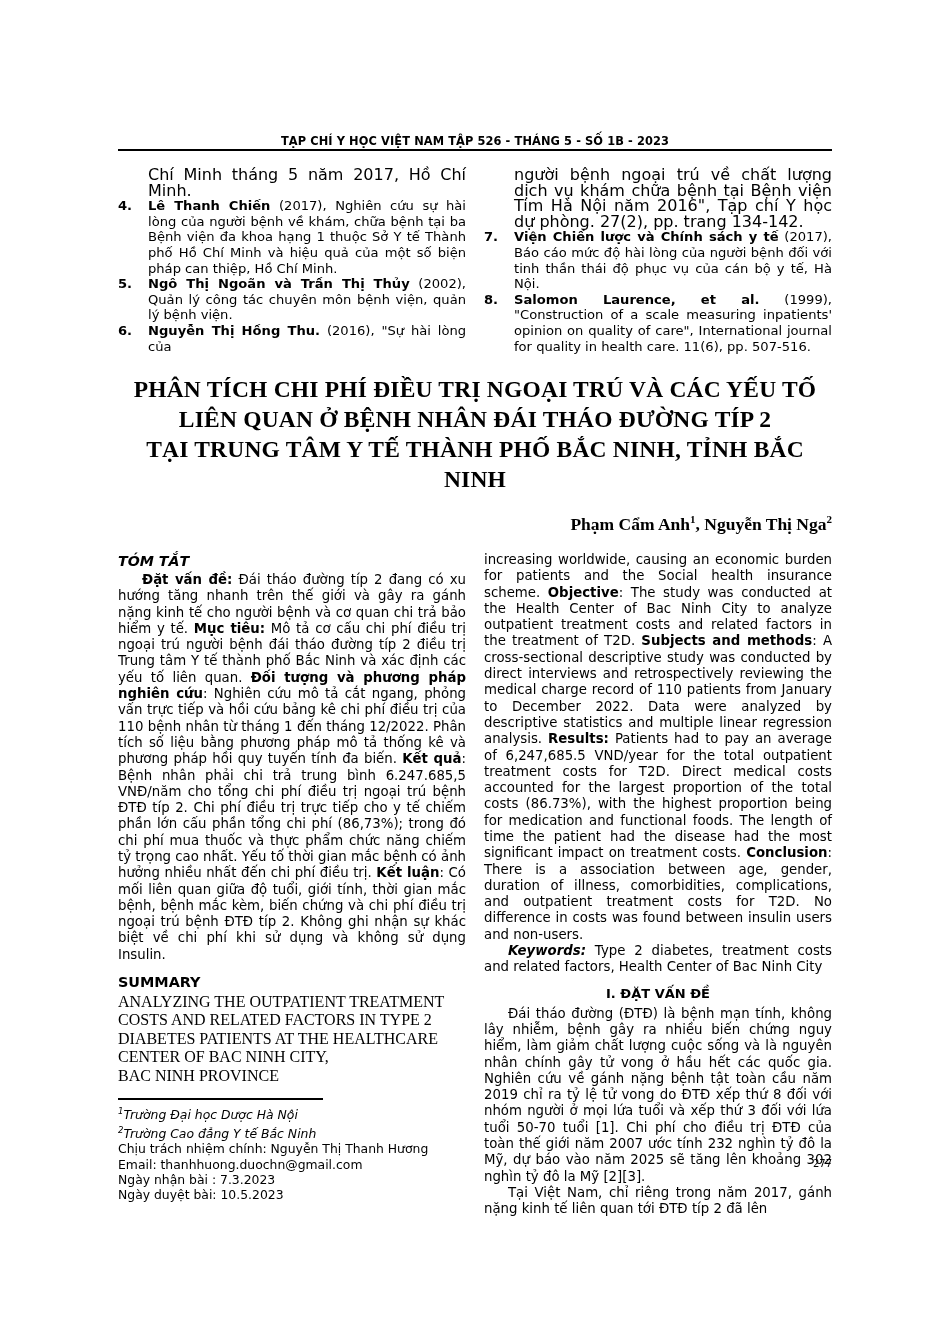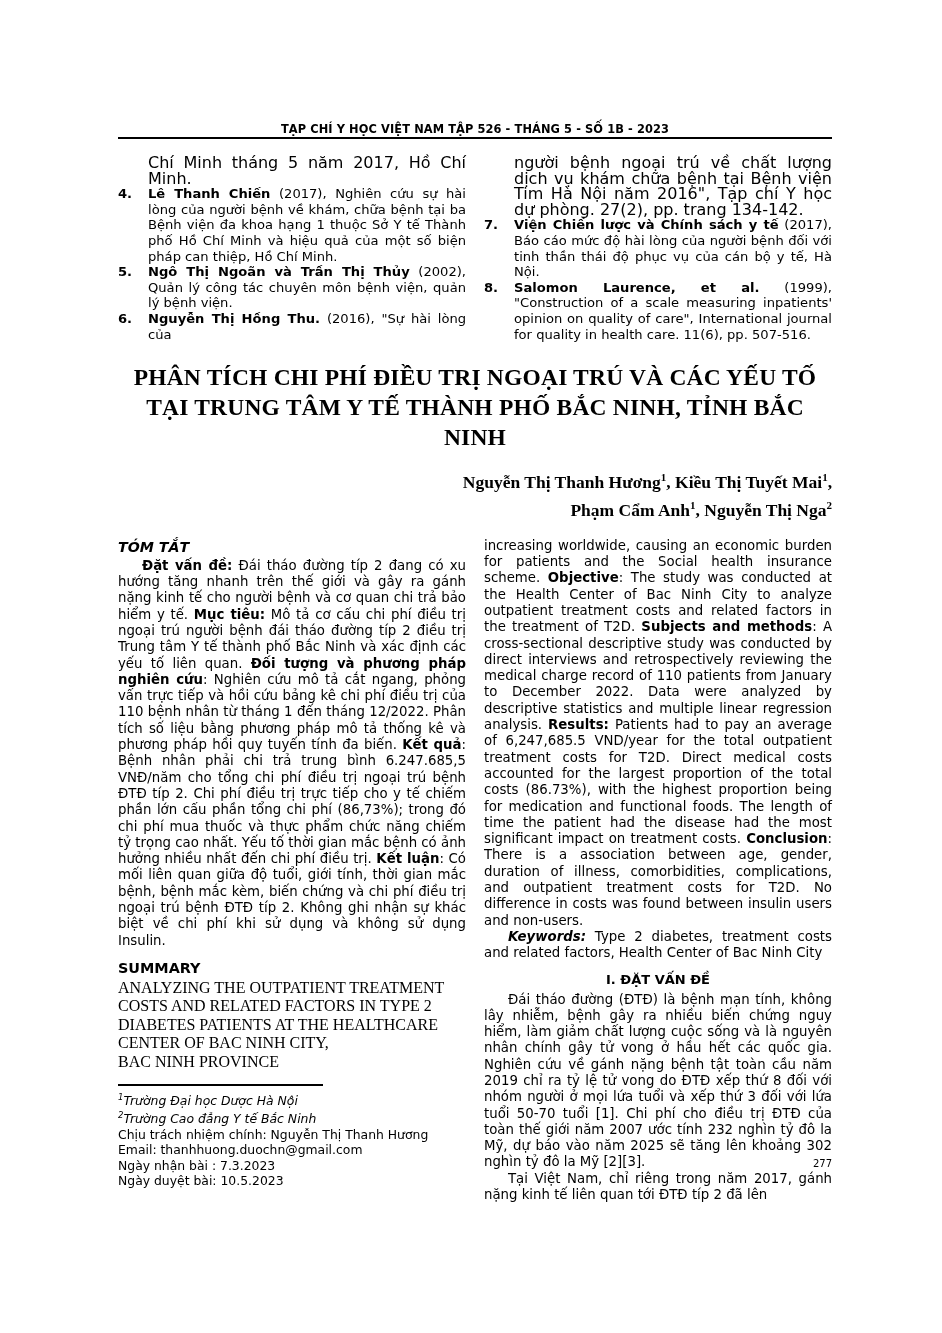--- a/index.html
+++ b/index.html
@@ -26,21 +26,21 @@
     width: 714px;
   }
   
   .runhead {
     text-align: center;
     font-family: "DejaVu Sans", sans-serif;
     font-weight: bold;
     font-size: 11.4px;
     letter-spacing: 0.1px;
     line-height: 14px;
-    margin: 4px 0 1px 0;
+    margin: 16px 0 1px 0;
   }
   .head-rule {
     border: 0;
     border-top: 2.3px solid #000;
     margin: 0 0 16px 0;
     width: 100%;
   }
   
   .cols {
     display: flex;
@@ -200,25 +200,25 @@
 
         <div class="ref-item">
           <span class="ref-num">8.</span><b>Salomon Laurence, et al.</b><span> (1999), "Construction of a scale measuring inpatients' opinion on quality of care", International journal for quality in health care. 11(6), pp. 507-516.</span>
         </div>
       </div>
 
     </div>
 
     <div class="title-block">
       <div class="art-title">PHÂN TÍCH CHI PHÍ ĐIỀU TRỊ NGOẠI TRÚ VÀ CÁC YẾU TỐ</div>
+      <div class="art-title">LIÊN QUAN Ở BỆNH NHÂN ĐÁI THÁO ĐƯỜNG TÍP 2</div>
       <div class="art-title">TẠI TRUNG TÂM Y TẾ THÀNH PHỐ BẮC NINH, TỈNH BẮC NINH</div>
     </div>
 
     <div class="authors">
-      <div><span>Nguyễn Thị Thanh Hương</span><sup>1</sup><span>, Kiều Thị Tuyết Mai</span><sup>1</sup><span>,</span></div>
       <div><span>Phạm Cẩm Anh</span><sup>1</sup><span>, Nguyễn Thị Nga</span><sup>2</sup></div>
     </div>
 
     <div class="cols abs-wrap">
 
       <div class="col">
 
         <div class="sec-head">TÓM TẮT</div>
 
         <p class="body-p"><b>Đặt vấn đề:</b><span> Đái tháo đường típ 2 đang có xu hướng tăng nhanh trên thế giới và gây ra gánh nặng kinh tế cho người bệnh và cơ quan chi trả bảo hiểm y tế. </span><b>Mục tiêu:</b><span> Mô tả cơ cấu chi phí điều trị ngoại trú người bệnh đái tháo đường típ 2 điều trị Trung tâm Y tế thành phố Bắc Ninh và xác định các yếu tố liên quan. </span><b>Đối tượng và phương pháp nghiên cứu</b><span>: Nghiên cứu mô tả cắt ngang, phỏng vấn trực tiếp và hồi cứu bảng kê chi phí điều trị của 110 bệnh nhân từ tháng 1 đến tháng 12/2022. Phân tích số liệu bằng phương pháp mô tả thống kê và phương pháp hồi quy tuyến tính đa biến. </span><b>Kết quả</b><span>: Bệnh nhân phải chi trả trung bình 6.247.685,5 VNĐ/năm cho tổng chi phí điều trị ngoại trú bệnh ĐTĐ típ 2. Chi phí điều trị trực tiếp cho y tế chiếm phần lớn cấu phần tổng chi phí (86,73%); trong đó chi phí mua thuốc và thực phẩm chức năng chiếm tỷ trọng cao nhất. Yếu tố thời gian mắc bệnh có ảnh hưởng nhiều nhất đến chi phí điều trị. </span><b>Kết luận</b><span>: Có mối liên quan giữa độ tuổi, giới tính, thời gian mắc bệnh, bệnh mắc kèm, biến chứng và chi phí điều trị ngoại trú bệnh ĐTĐ típ 2. Không ghi nhận sự khác biệt về chi phí khi sử dụng và không sử dụng Insulin.</span></p>

